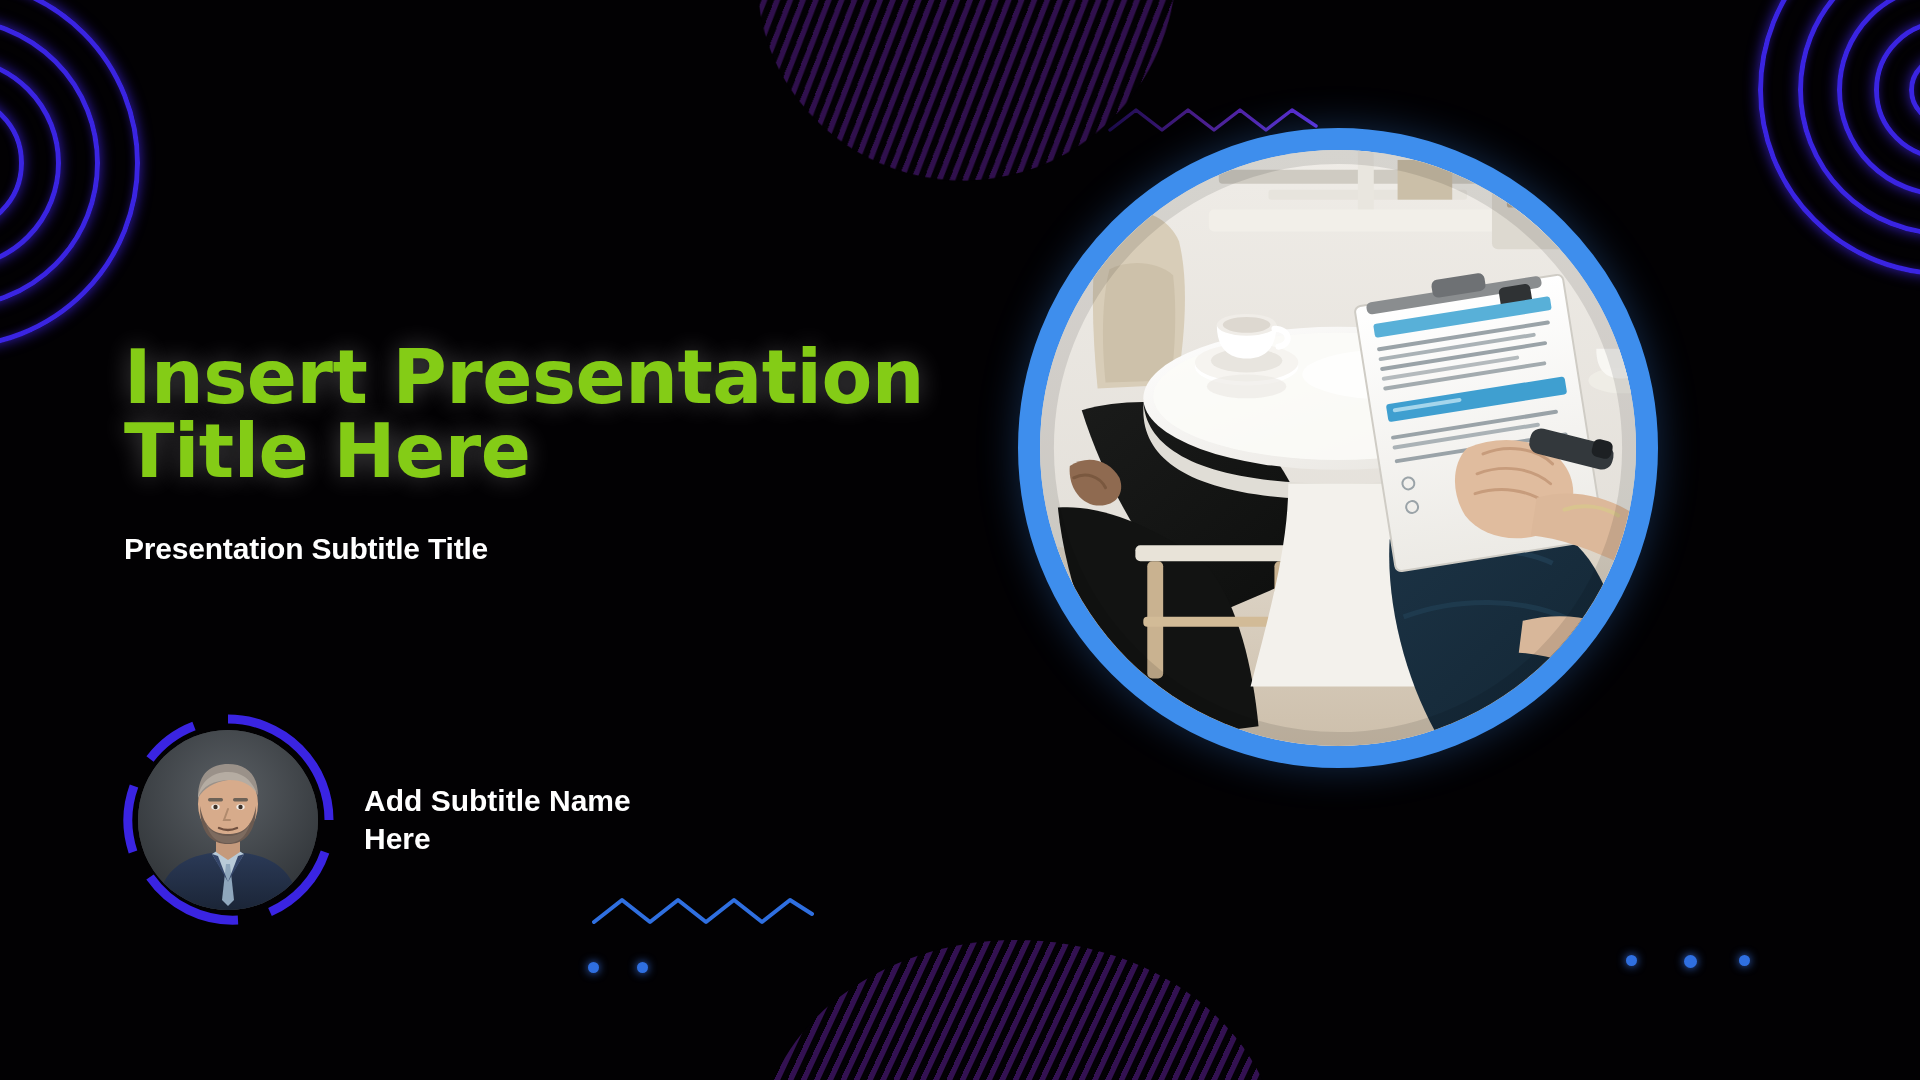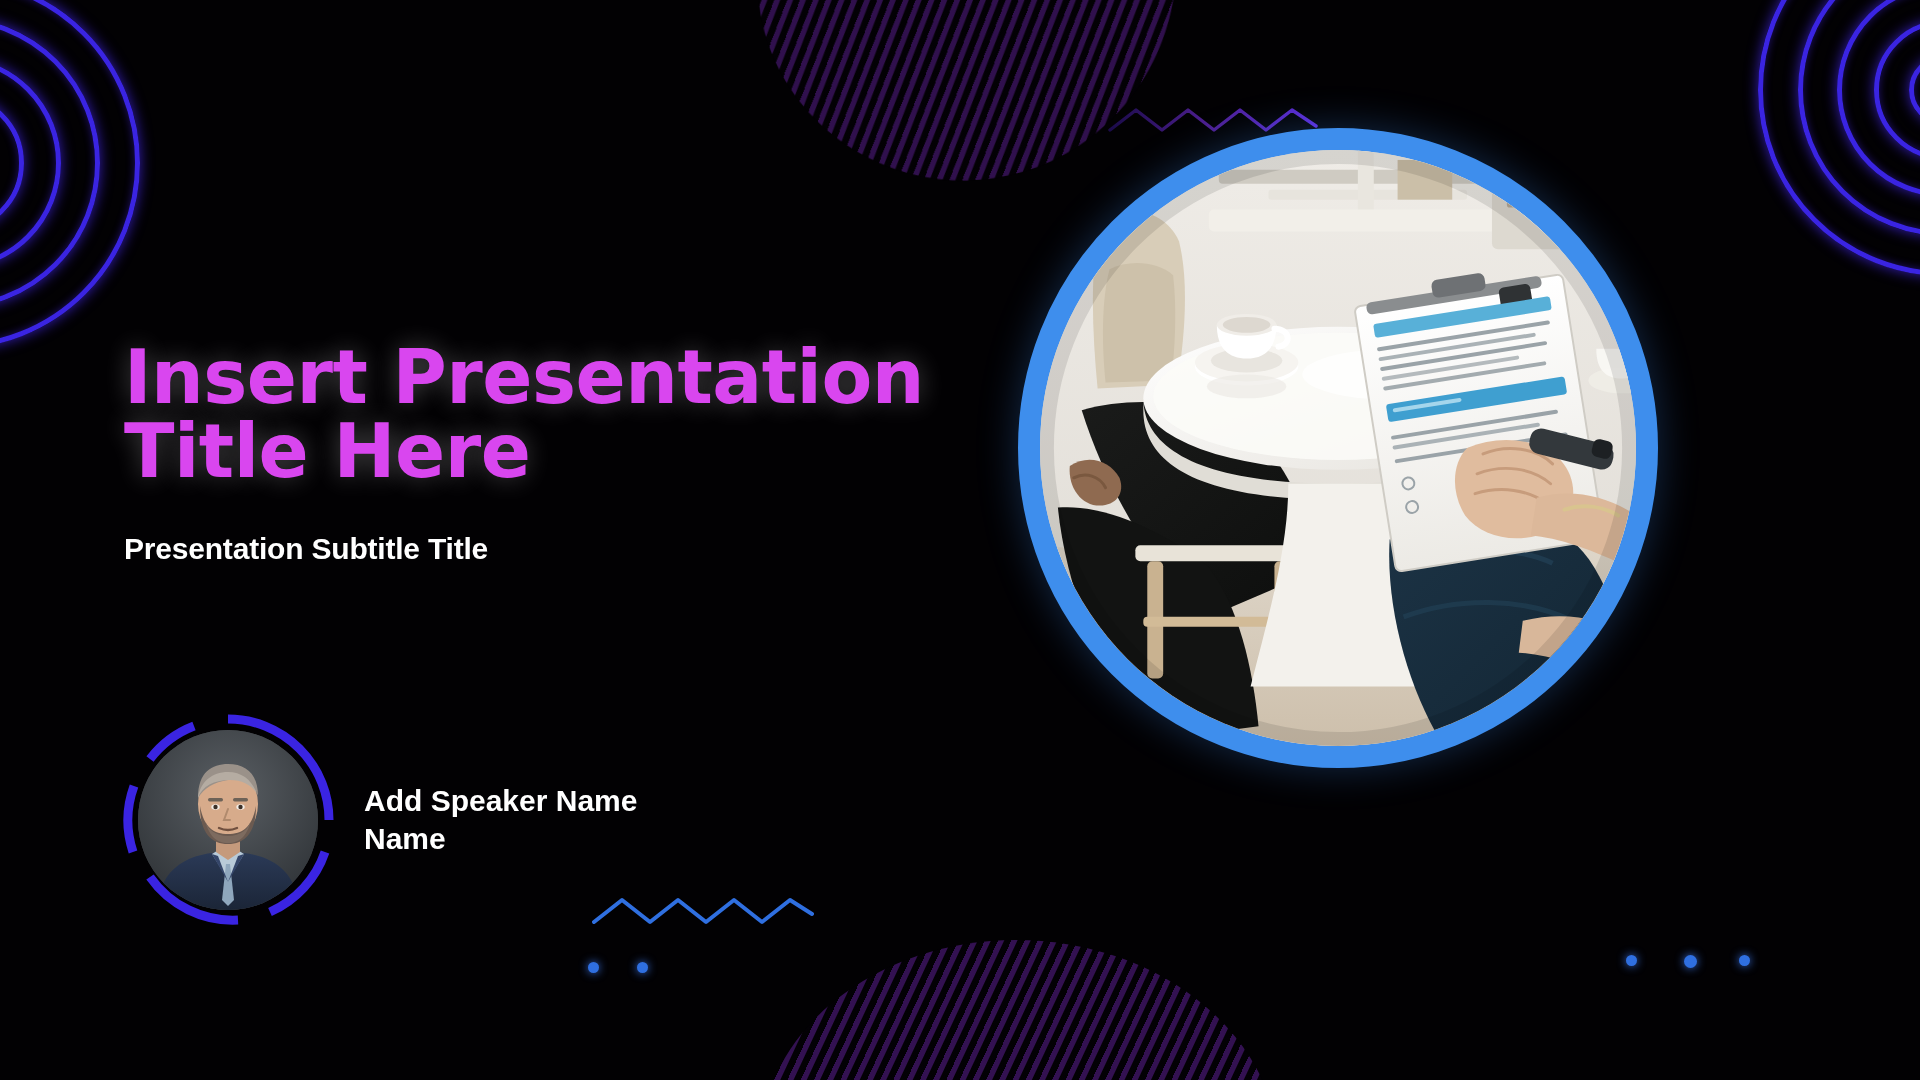--- a/index.html
+++ b/index.html
@@ -80,21 +80,21 @@
   .dot-d { top:955px; left:1684px; width:13px; height:13px; }
   .dot-e { top:955px; left:1739px; width:11px; height:11px; }
 
   
   .text-block { position:absolute; top:340px; left:124px; width:820px; }
   .slide-title {
     font-size:74px;
     font-weight:bold;
     line-height:1.0;
     letter-spacing:-0.5px;
-    color:#d946ef;
+    color:#84cc16;
     text-shadow:0 0 26px rgba(255,255,255,.28);
     font-family:"DejaVu Sans", sans-serif;
     max-width:800px;
   }
   .slide-subtitle {
     margin-top:44px;
     font-size:30px;
     font-weight:bold;
     color:#FFFFFF;
     letter-spacing:-0.2px;
@@ -236,21 +236,21 @@
           <ellipse cx="102.5" cy="77" rx="4.2" ry="2.8" fill="#f2ece6"></ellipse>
           <circle cx="77.5" cy="77" r="2.2" fill="#3a2f26"></circle>
           <circle cx="102.5" cy="77" r="2.2" fill="#3a2f26"></circle>
 
           <path d="M90 79 L86 90 L92 90" fill="none" stroke="#b08a6d" stroke-width="2" stroke-linecap="round"></path>
 
           <path d="M81 98 Q90 102 99 98" fill="none" stroke="#70503f" stroke-width="2.4" stroke-linecap="round"></path>
         </svg>
       </div>
     </div>
-    <div class="speaker-name">Add Speaker Name Name</div>
+    <div class="speaker-name">Add Subtitle Name Here</div>
   </div>
 
   <div class="photo-circle">
     <svg viewBox="0 0 600 600" preserveAspectRatio="xMidYMid slice">
       <defs>
         <linearGradient id="wallG" x1="0" y1="0" x2="0" y2="1">
           <stop offset="0" stop-color="#efece7"></stop>
           <stop offset="1" stop-color="#dedad3"></stop>
         </linearGradient>
         <linearGradient id="floorG" x1="0" y1="0" x2="0" y2="1">

